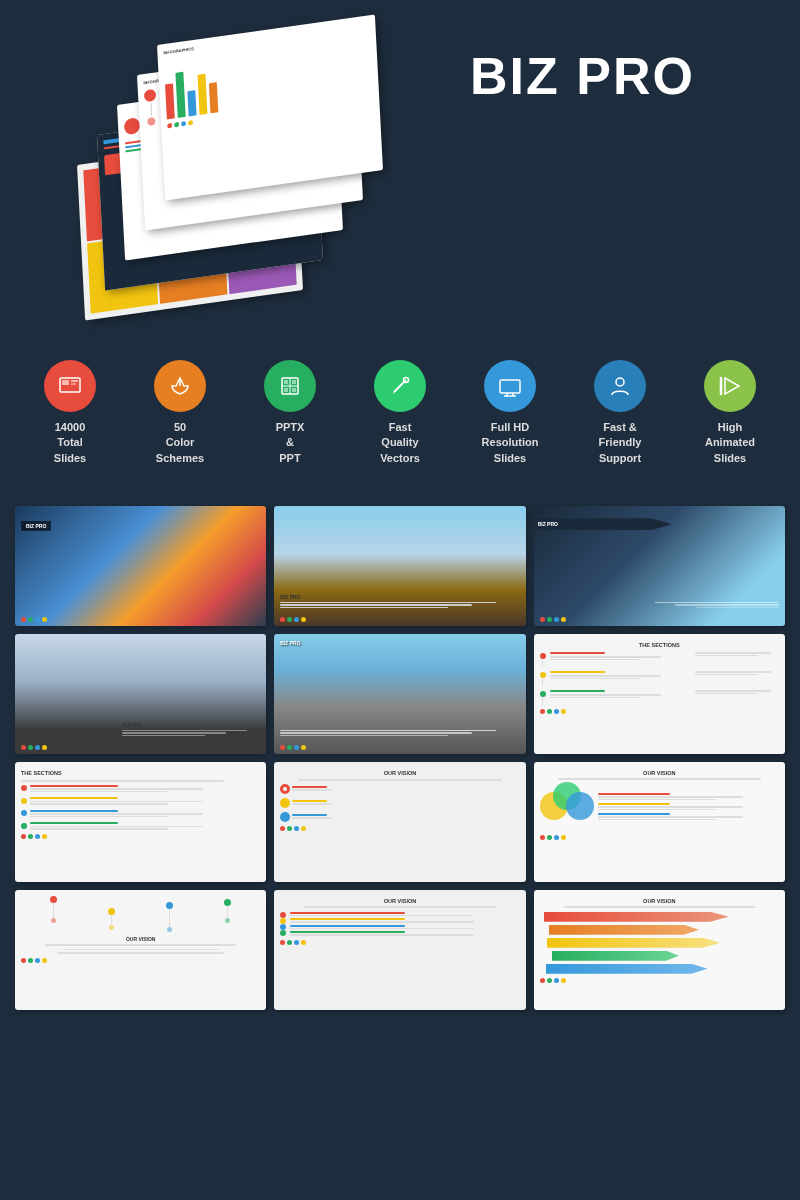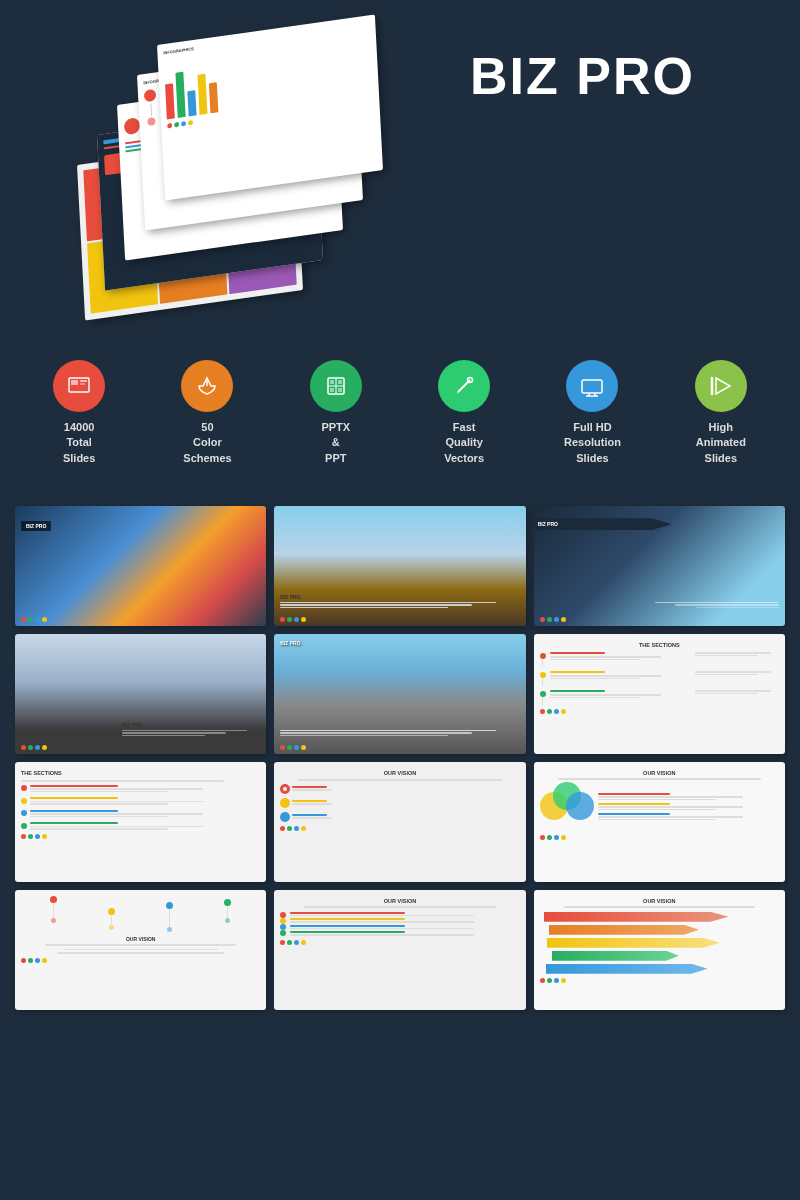--- a/index.html
+++ b/index.html
@@ -404,20 +404,31 @@
         <line x1="10" y1="20" x2="10" y2="23" stroke="white" stroke-width="1.5"></line>
         <line x1="16" y1="20" x2="16" y2="23" stroke="white" stroke-width="1.5"></line>
         <line x1="7" y1="23" x2="19" y2="23" stroke="white" stroke-width="1.5"></line>
       </svg>
     </div>
     <div class="feature-label" style="white-space:pre-line;">Full HD
 Resolution
 Slides</div>
   </div>
 
+  <div class="feature-item">
+    <div class="feature-icon" style="background:#2980b9;">
+      <svg width="26" height="26" viewBox="0 0 26 26" fill="none">
+        <circle cx="13" cy="9" r="4" stroke="white" stroke-width="1.5" fill="none"></circle>
+        <path d="M5 22 C5 17 21 17 21 22" stroke="white" stroke-width="1.5" fill="none"></path>
+      </svg>
+    </div>
+    <div class="feature-label" style="white-space:pre-line;">Fast &amp;
+Friendly
+Support</div>
+  </div>
 
   <div class="feature-item">
     <div class="feature-icon" style="background:#8bc34a;">
       <svg width="26" height="26" viewBox="0 0 26 26" fill="none">
         <polygon points="8,5 22,13 8,21" stroke="white" stroke-width="1.5" fill="none"></polygon>
         <line x1="4" y1="5" x2="4" y2="21" stroke="white" stroke-width="2.5" stroke-linecap="round"></line>
       </svg>
     </div>
     <div class="feature-label" style="white-space:pre-line;">High
 Animated

